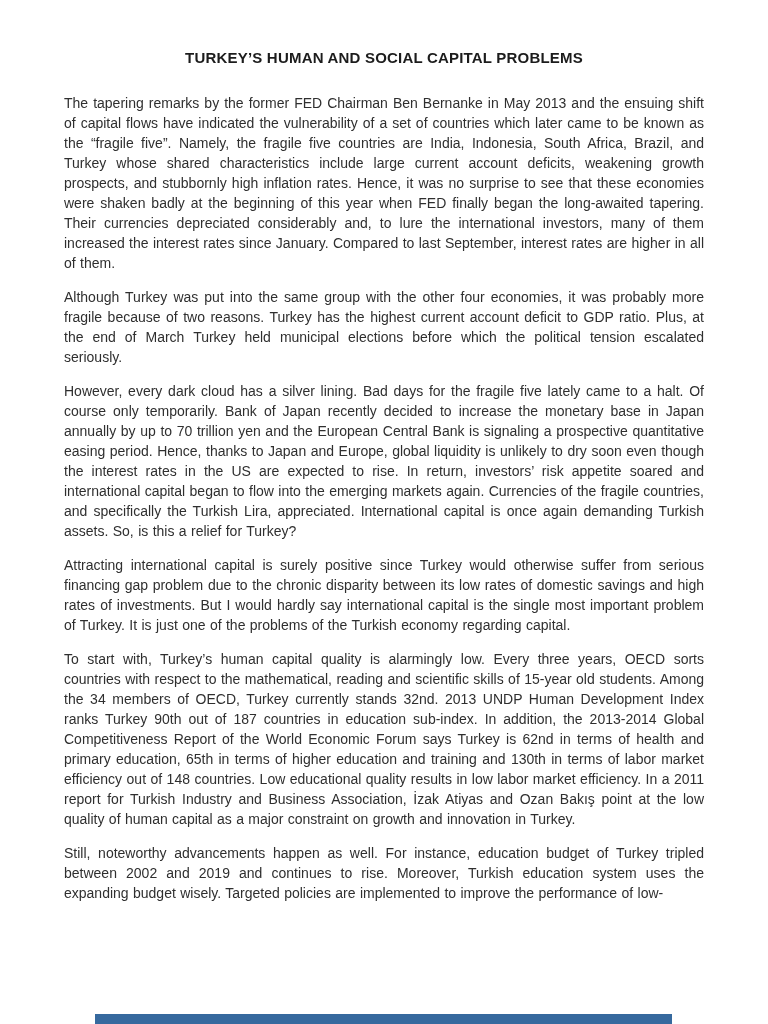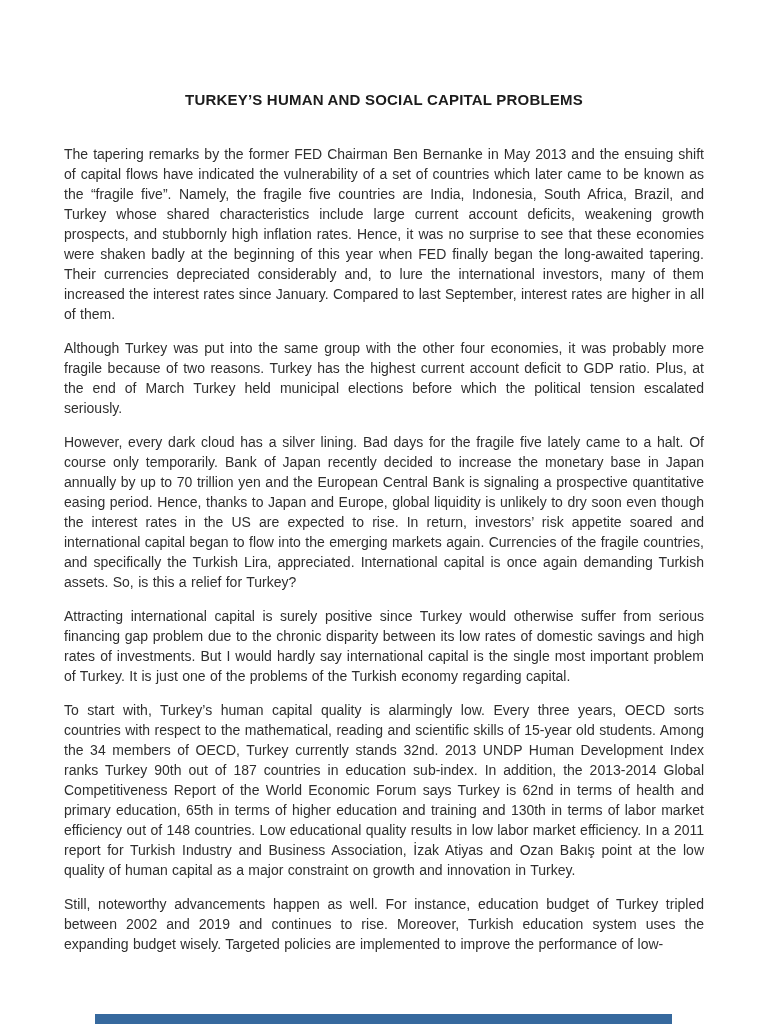--- a/index.html
+++ b/index.html
@@ -10,29 +10,29 @@
   .page {
     position: relative;
     width: 768px;
     height: 1024px;
     background: #ffffff;
     overflow: hidden;
     font-family: "Liberation Sans", sans-serif;
   }
   .doc-title {
     margin: 0;
-    padding: 91px 64px 0 64px;
+    padding: 49px 64px 0 64px;
     text-align: center;
     font-size: 15px;
     font-weight: bold;
     letter-spacing: 0.2px;
     color: #1c1c1c;
   }
   .doc-body {
-    margin: 36px 64px 0 64px;
+    margin: 27px 64px 0 64px;
   }
   .doc-body p {
     margin: 0 0 14px 0;
     font-size: 14px;
     line-height: 20px;
     text-align: justify;
     color: #2f2f2f;
     word-spacing: 0.5px;
   }
   .next-page-edge {

